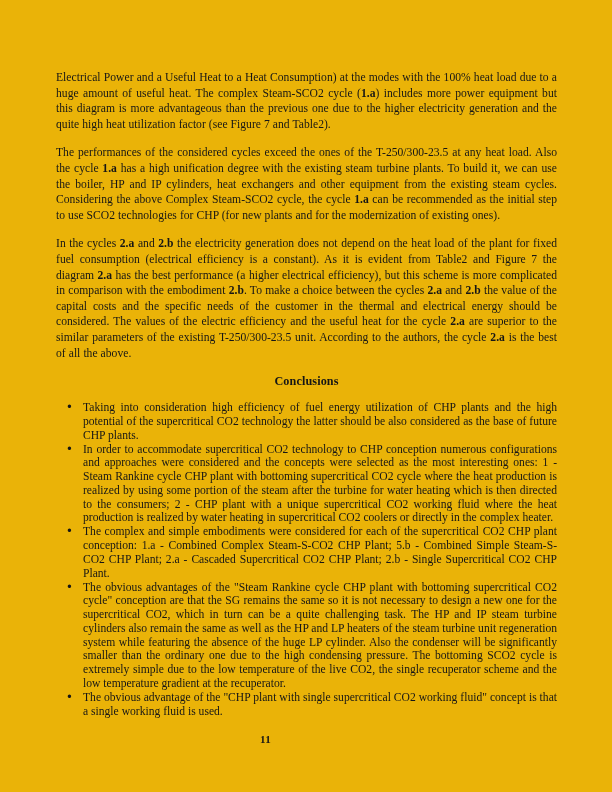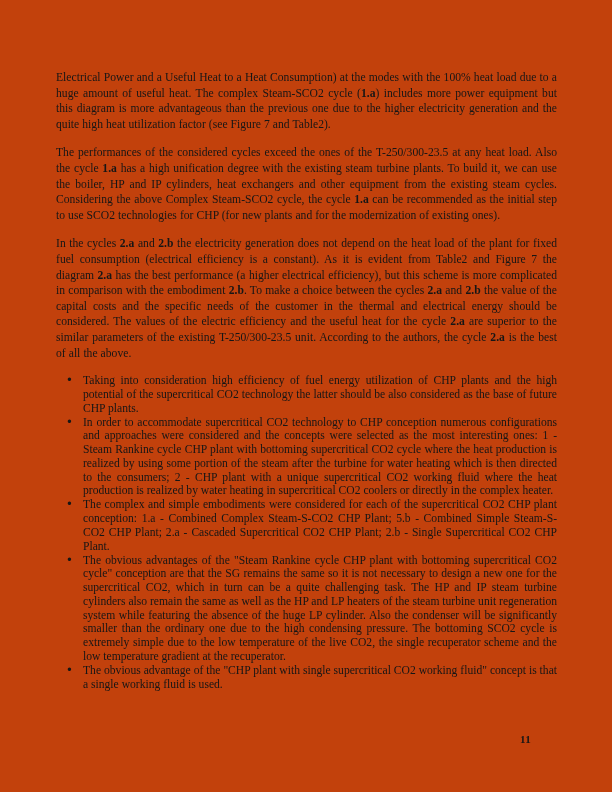--- a/index.html
+++ b/index.html
@@ -14,21 +14,21 @@
     font-family: "Liberation Serif", "DejaVu Serif", serif;
     color: #161616;
     overflow: hidden;
   }
 
   #page {
     position: absolute;
     left: 0; top: 0;
     width: 612px;
     height: 792px;
-    background: #c2410c;
+    background: #eab308;
   }
 
   .content {
     position: absolute;
     left: 56px;
     top: 70px;
     width: 501px;
   }
 
   p.para {
@@ -73,39 +73,40 @@
     font-size: 11.6px;
     line-height: 13.7px;
     font-family: "DejaVu Sans", sans-serif;
   }
 
   .pageno {
     position: absolute;
     left: 0;
     top: 733px;
     width: 531px;
-    text-align: right;
+    text-align: center;
     font-size: 11px;
     font-weight: bold;
     letter-spacing: 0.3px;
   }
 
   b, .b { font-weight: bold; }
 </style>
 </head>
 <body>
 
 <div id="page">
 
   <div class="content">
 
     <p class="para">Electrical Power and a Useful Heat to a Heat Consumption) at the modes with the 100% heat load due to a huge amount of useful heat. The complex Steam-SCO2 cycle (<b>1.a</b>) includes more power equipment but this diagram is more advantageous than the previous one due to the higher electricity generation and the quite high heat utilization factor (see Figure 7 and Table2).</p>
     <p class="para">The performances of the considered cycles exceed the ones of the T-250/300-23.5 at any heat load. Also the cycle <b>1.a</b> has a high unification degree with the existing steam turbine plants. To build it, we can use the boiler, HP and IP cylinders, heat exchangers and other equipment from the existing steam cycles. Considering the above Complex Steam-SCO2 cycle, the cycle <b>1.a</b> can be recommended as the initial step to use SCO2 technologies for CHP (for new plants and for the modernization of existing ones).</p>
     <p class="para">In the cycles <b>2.a</b> and <b>2.b</b> the electricity generation does not depend on the heat load of the plant for fixed fuel consumption (electrical efficiency is a constant). As it is evident from Table2 and Figure 7 the diagram <b>2.a</b> has the best performance (a higher electrical efficiency), but this scheme is more complicated in comparison with the embodiment <b>2.b</b>. To make a choice between the cycles <b>2.a</b> and <b>2.b</b> the value of the capital costs and the specific needs of the customer in the thermal and electrical energy should be considered. The values of the electric efficiency and the useful heat for the cycle <b>2.a</b> are superior to the similar parameters of the existing T-250/300-23.5 unit. According to the authors, the cycle <b>2.a</b> is the best of all the above.</p>
 
+    <h2 class="heading">Conclusions</h2>
 
     <ul class="bullets">
       <li>
         <span class="bullet-marker">•</span>
         <span>Taking into consideration high efficiency of fuel energy utilization of CHP plants and the high potential of the supercritical CO2 technology the latter should be also considered as the base of future CHP plants.</span>
       </li>
       <li>
         <span class="bullet-marker">•</span>
         <span>In order to accommodate supercritical CO2 technology to CHP conception numerous configurations and approaches were considered and the concepts were selected as the most interesting ones: 1 - Steam Rankine cycle CHP plant with bottoming supercritical CO2 cycle where the heat production is realized by using some portion of the steam after the turbine for water heating which is then directed to the consumers; 2 - CHP plant with a unique supercritical CO2 working fluid where the heat production is realized by water heating in supercritical CO2 coolers or directly in the complex heater.</span>
       </li>

